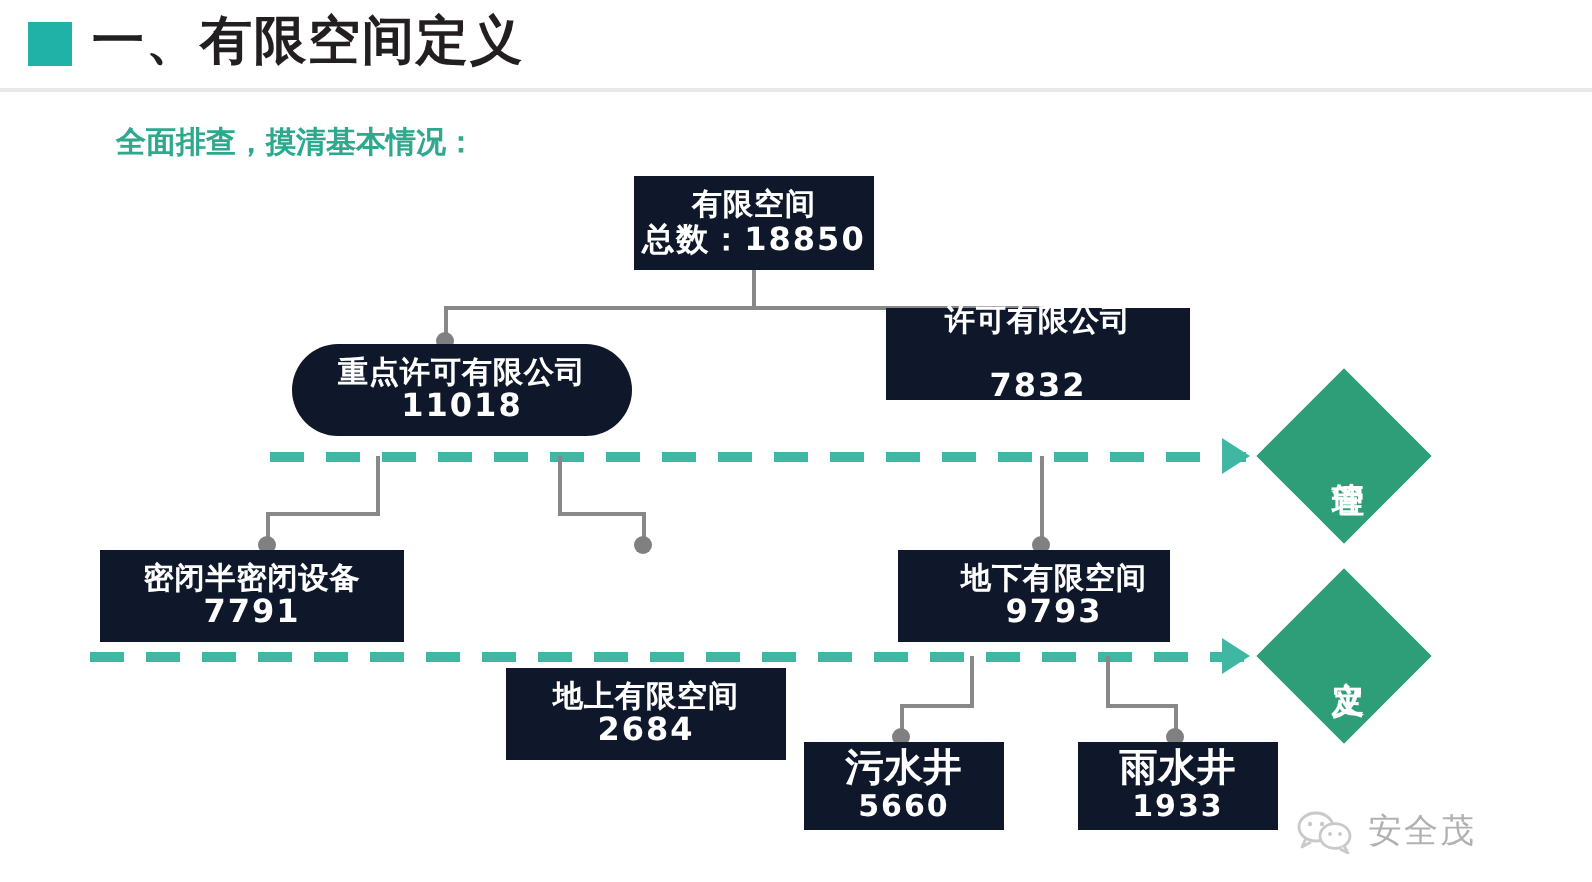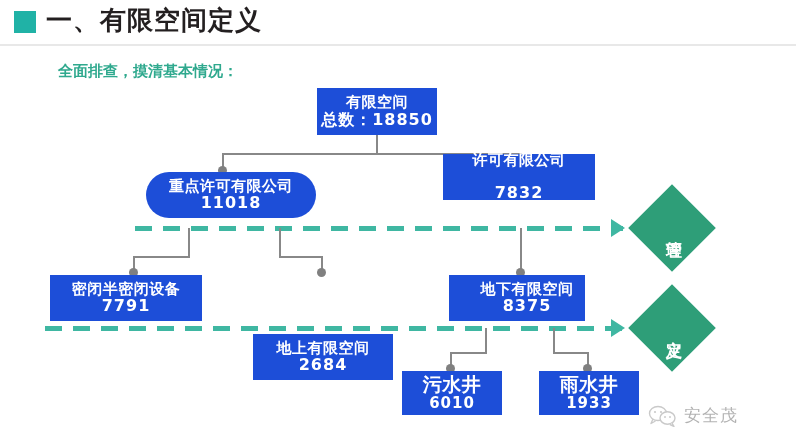--- a/index.html
+++ b/index.html
@@ -54,21 +54,21 @@
     top: 62px;
     font-size: 15px;
     font-weight: bold;
     color: #2fa98e;
     white-space: nowrap;
   }
 
   
   .node {
     position: absolute;
-    background: #1d4ed8;
+    background: #0f172a;
     color: #ffffff;
     display: flex;
     flex-direction: column;
     align-items: center;
     justify-content: center;
     box-sizing: border-box;
     line-height: 1.12;
   }
   .node .n-label {
     font-size: 15px;
@@ -206,39 +206,39 @@
     <span class="n-value">7791</span>
   </div>
 
   <div class="node" style="left:253px; top:290px; width:140px; height:46px;margin-top:44px;">
     <span class="n-label">地上有限空间</span>
     <span class="n-value">2684</span>
   </div>
 
   <div class="node" style="left:449px; top:275px; width:136px; height:46px;padding-left:20px;">
     <span class="n-label">地下有限空间</span>
-    <span class="n-value">8375</span>
+    <span class="n-value">9793</span>
   </div>
 
   <div class="dashflow" style="left:45px; top:326px; width:578px;"></div>
   <div class="dasharrow" style="left:611px; top:319px;"></div>
 
   <div class="vline" style="left:485px; top:328px; height:25px;"></div>
   <div class="hline" style="left:450px; top:352px; width:37px;"></div>
   <div class="vline" style="left:450px; top:352px; height:15px;"></div>
   <div class="dot" style="left:446px; top:364px;"></div>
 
   <div class="vline" style="left:553px; top:328px; height:25px;"></div>
   <div class="hline" style="left:553px; top:352px; width:36px;"></div>
   <div class="vline" style="left:587px; top:352px; height:15px;"></div>
   <div class="dot" style="left:583px; top:364px;"></div>
 
   <div class="node small" style="left:402px; top:371px; width:100px; height:44px;">
     <span class="n-label">污水井</span>
-    <span class="n-value">6010</span>
+    <span class="n-value">5660</span>
   </div>
 
   <div class="node small" style="left:539px; top:371px; width:100px; height:44px;">
     <span class="n-label">雨水井</span>
     <span class="n-value">1933</span>
   </div>
 
   <div class="node" style="left:317px; top:88px; width:120px; height:47px;">
     <span class="n-label">有限空间</span>
     <span class="n-value">总数：18850</span>

